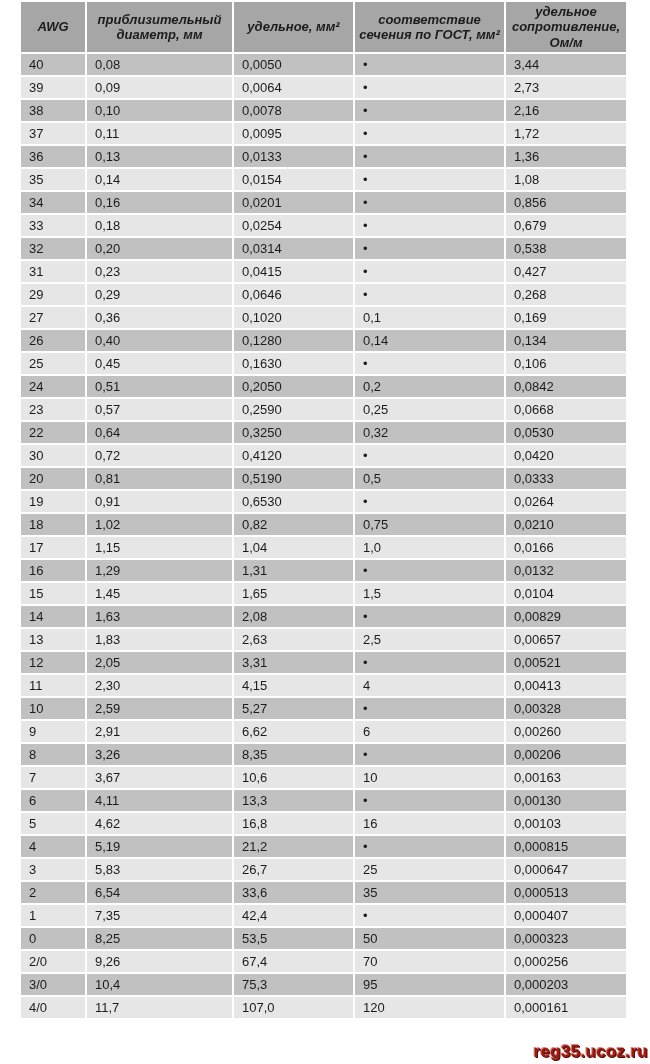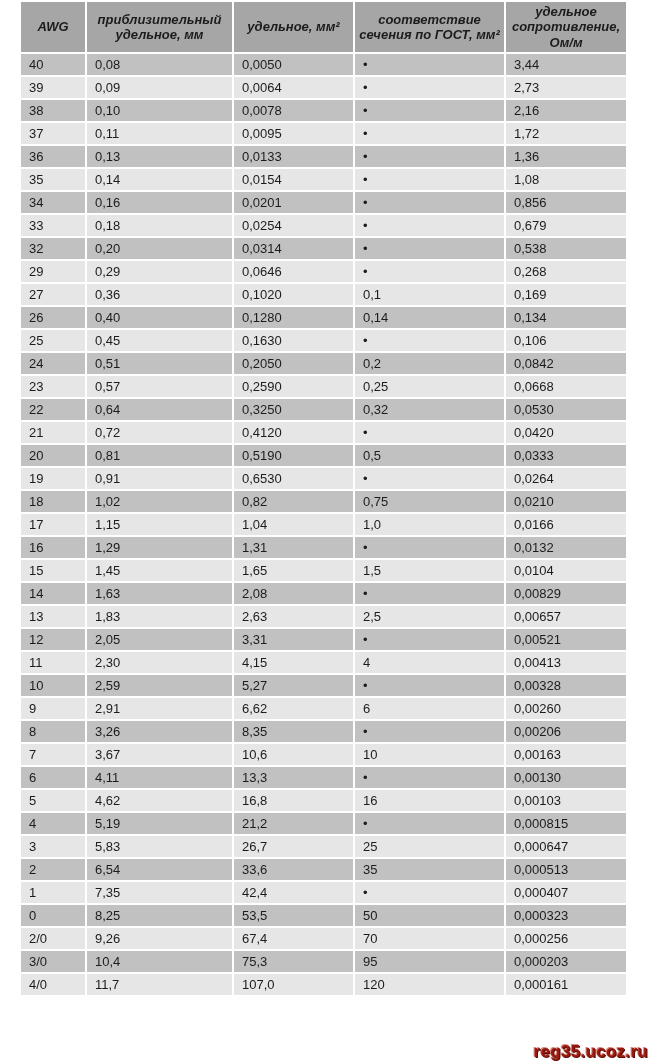--- a/index.html
+++ b/index.html
@@ -76,21 +76,21 @@
     <colgroup>
       <col style="width:64px">
       <col style="width:145px">
       <col style="width:119px">
       <col style="width:149px">
       <col style="width:120px">
     </colgroup>
     <thead>
       <tr>
         <th>AWG</th>
-        <th>приблизительный удельное, мм</th>
+        <th>приблизительный диаметр, мм</th>
         <th>удельное, мм²</th>
         <th>соответствие сечения по ГОСТ, мм²</th>
         <th>удельное сопротивление, Ом/м</th>
       </tr>
     </thead>
     <tbody>
         <tr class="dark">
           <td>40</td>
           <td>0,08</td>
           <td>0,0050</td>
@@ -147,20 +147,27 @@
           <td>0,679</td>
         </tr>
         <tr class="dark">
           <td>32</td>
           <td>0,20</td>
           <td>0,0314</td>
           <td>•</td>
           <td>0,538</td>
         </tr>
         <tr class="light">
+          <td>31</td>
+          <td>0,23</td>
+          <td>0,0415</td>
+          <td>•</td>
+          <td>0,427</td>
+        </tr>
+        <tr class="light">
           <td>29</td>
           <td>0,29</td>
           <td>0,0646</td>
           <td>•</td>
           <td>0,268</td>
         </tr>
         <tr class="light">
           <td>27</td>
           <td>0,36</td>
           <td>0,1020</td>
@@ -196,21 +203,21 @@
           <td>0,0668</td>
         </tr>
         <tr class="dark">
           <td>22</td>
           <td>0,64</td>
           <td>0,3250</td>
           <td>0,32</td>
           <td>0,0530</td>
         </tr>
         <tr class="light">
-          <td>21</td>
+          <td>30</td>
           <td>0,72</td>
           <td>0,4120</td>
           <td>•</td>
           <td>0,0420</td>
         </tr>
         <tr class="dark">
           <td>20</td>
           <td>0,81</td>
           <td>0,5190</td>
           <td>0,5</td>

